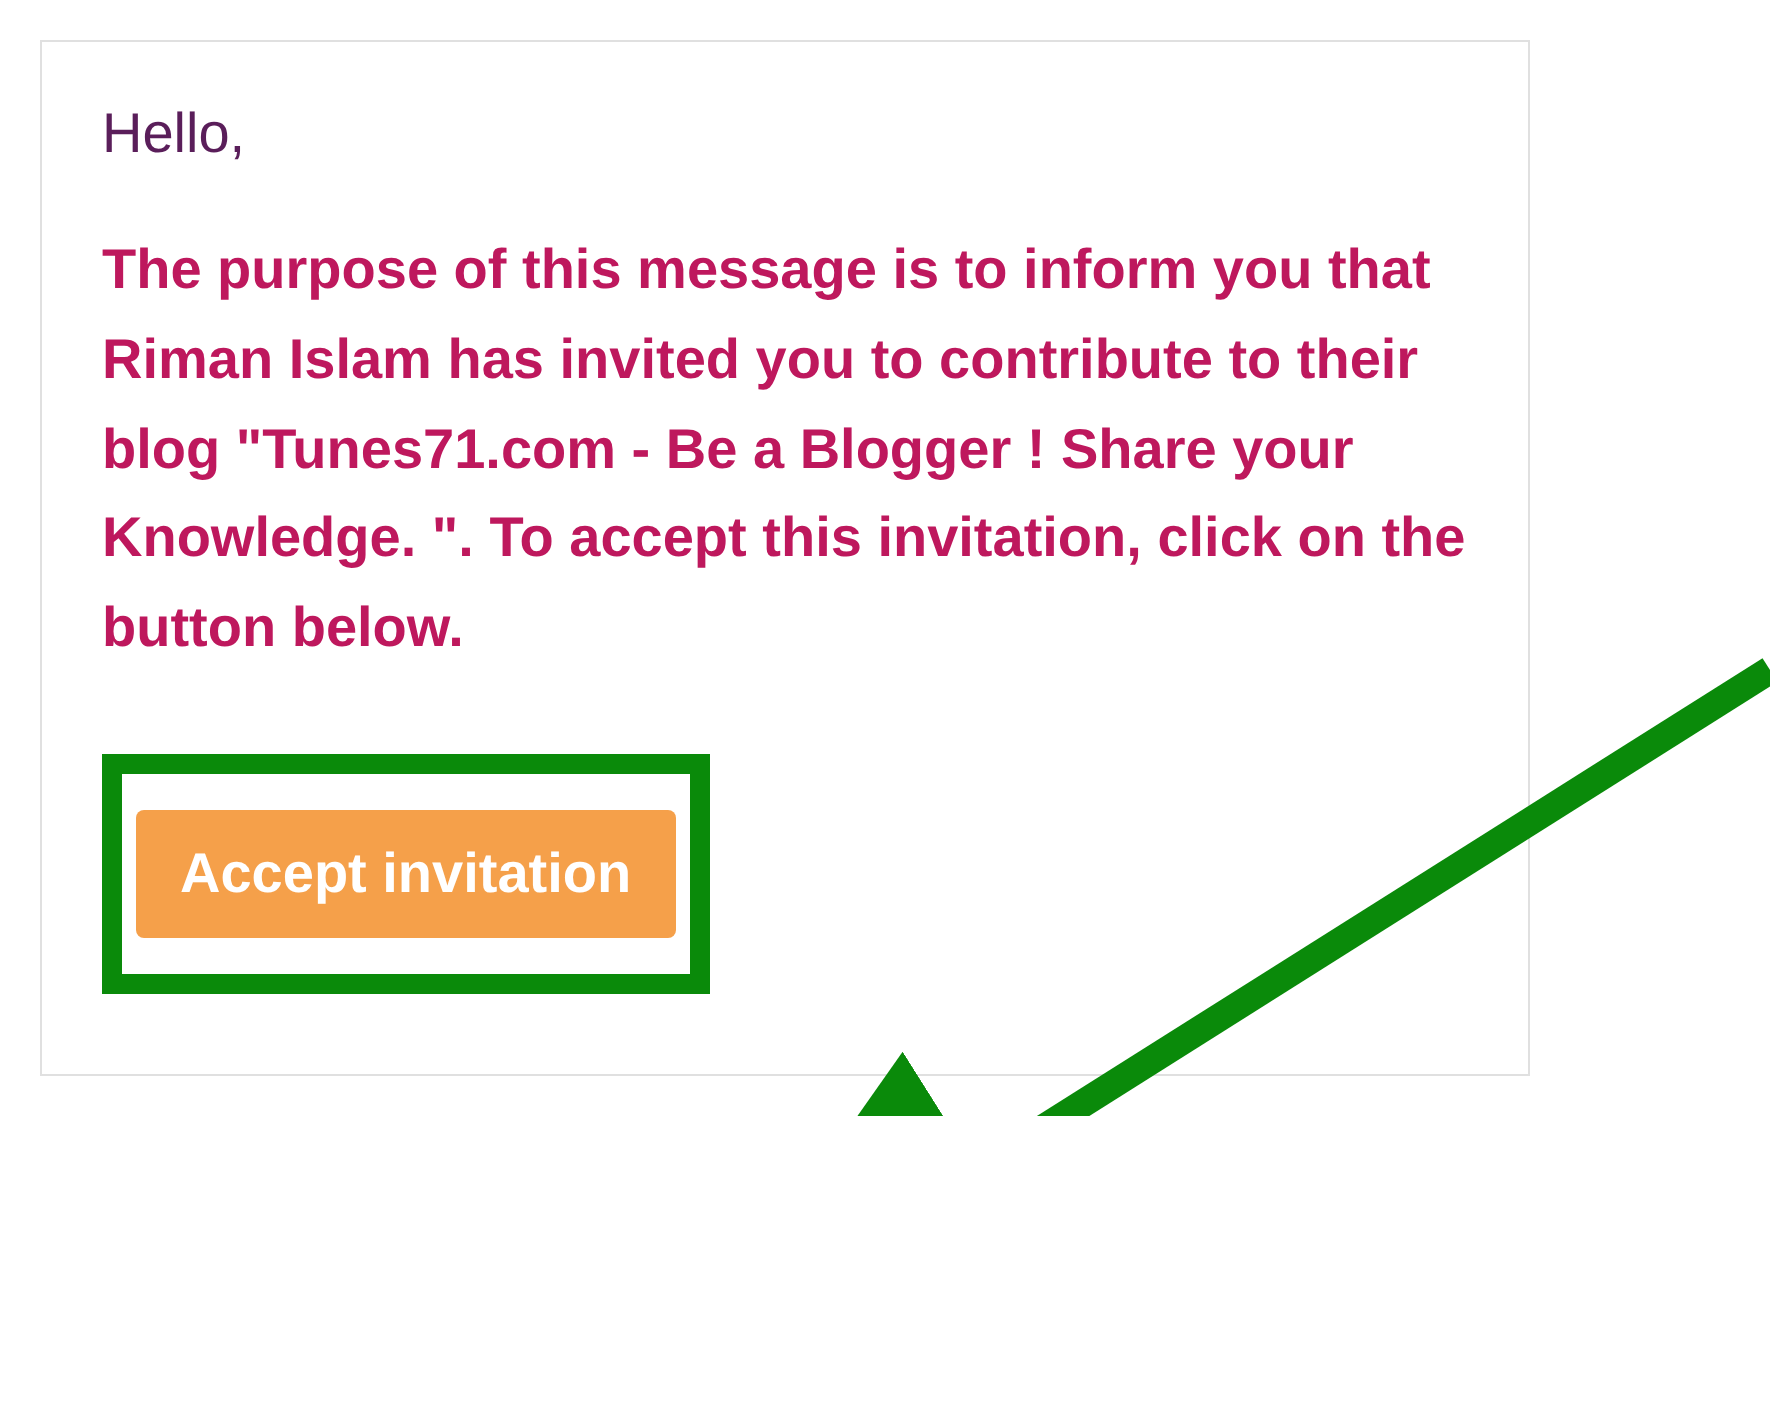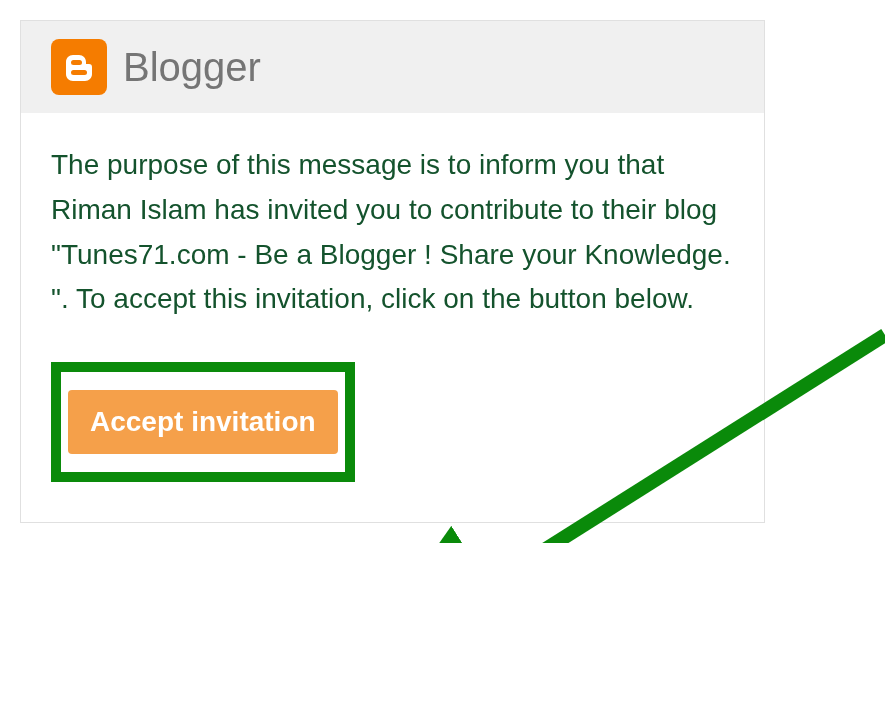--- a/index.html
+++ b/index.html
@@ -48,23 +48,24 @@
     .body-content {
       padding: 30px 30px 40px 30px;
     }
     .greeting {
       font-size: 28px;
       color: #5a1e5a;
       margin-bottom: 30px;
     }
     .message {
       font-size: 28px;
-      color: #14532d;
+      color: #be185d;
       line-height: 1.6;
       margin-bottom: 40px;
+      font-weight: bold;
     }
     .button-wrapper {
       border: 10px solid #0a8a0a;
       display: inline-block;
       padding: 18px 7px;
     }
     .accept-button {
       background: #f5a04a;
       color: #ffffff;
       font-size: 28px;
@@ -80,31 +81,22 @@
       top: 285px;
       left: 395px;
       pointer-events: none;
     }
   </style>
 </head>
 <body>
 
 <div class="container">
   <div class="email-card">
-    <div class="header">
-      <div class="blogger-logo">
-        <svg viewBox="0 0 40 40" fill="none">
-          <path d="M 10 8 L 20 8 C 24 8 27 11 27 15 L 27 17 L 30 17 C 32 17 33 18 33 20 L 33 27 C 33 31 30 34 26 34 L 14 34 C 10 34 7 31 7 27 L 7 15 C 7 11 10 8 14 8 Z" fill="#ffffff"></path>
-          <rect x="12" y="13" width="11" height="5" rx="2.5" fill="#f57c00"></rect>
-          <rect x="12" y="23" width="16" height="5" rx="2.5" fill="#f57c00"></rect>
-        </svg>
-      </div>
-      <span class="blogger-text">Blogger</span>
-    </div>
     <div class="body-content">
+      <p class="greeting">Hello,</p>
       <p class="message">The purpose of this message is to inform you that Riman Islam has invited you to contribute to their blog "Tunes71.com - Be a Blogger ! Share your Knowledge. ". To accept this invitation, click on the button below.</p>
       <div class="button-wrapper">
         <button class="accept-button">Accept invitation</button>
       </div>
     </div>
   </div>
 
   <svg class="arrow-svg" width="500" height="400">
     <defs>
       <marker id="arrowhead" markerWidth="12" markerHeight="10" refX="2" refY="5" orient="auto" markerUnits="strokeWidth">

